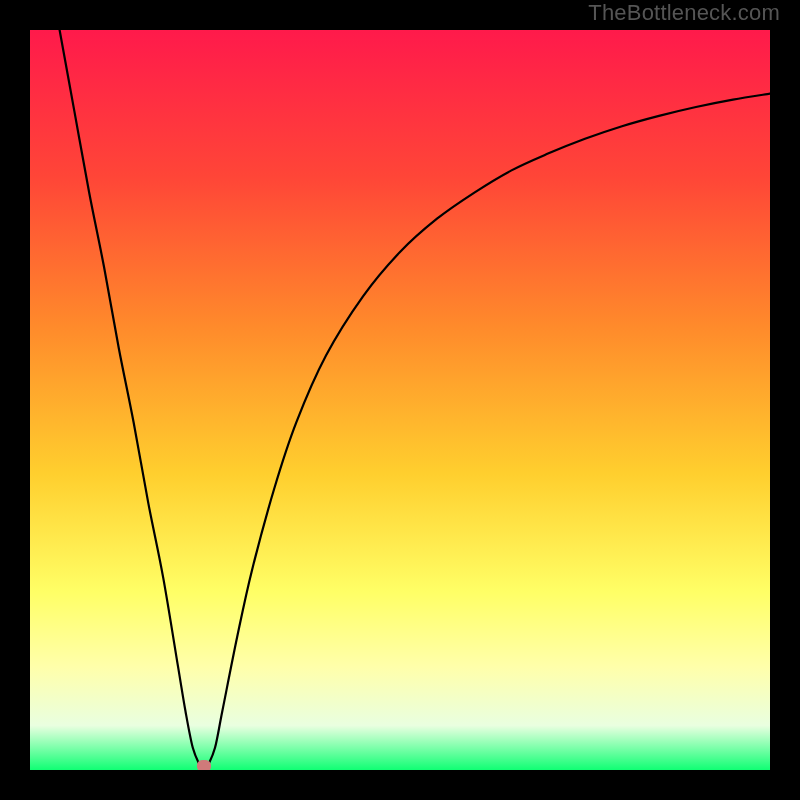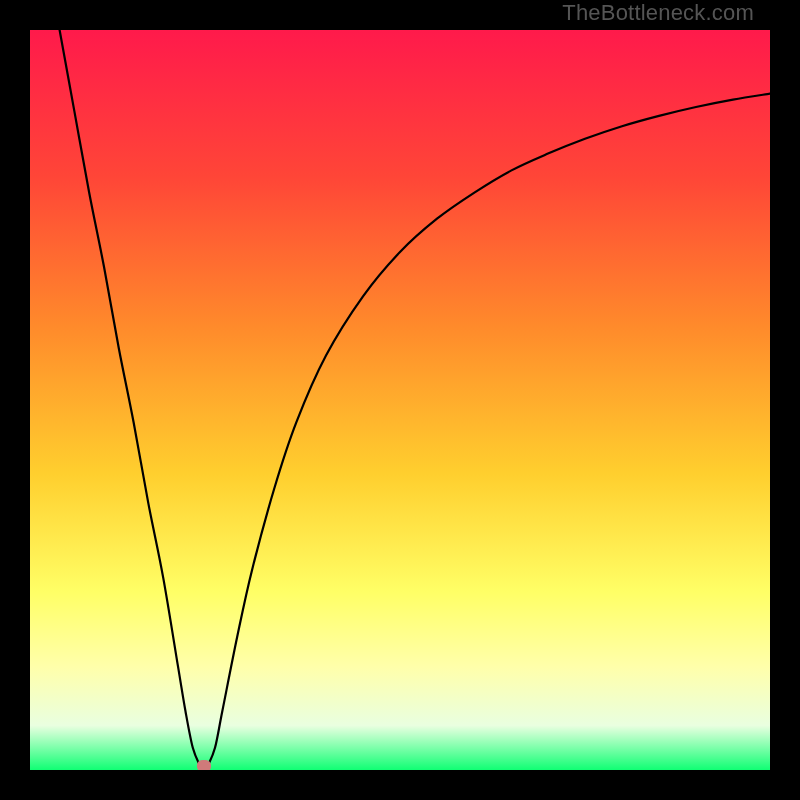--- a/index.html
+++ b/index.html
@@ -26,21 +26,21 @@
     height: 740px;
     overflow: hidden;
   }
   .gradient-bg {
     position: absolute;
     left: 0; top: 0; right: 0; bottom: 0;
   }
   .watermark {
     position: absolute;
     top: 0;
-    right: 46px;
+    right: 20px;
     color: #555;
     font-family: Arial, Helvetica, sans-serif;
     font-size: 22px;
     font-weight: 500;
     letter-spacing: 0.2px;
     user-select: none;
   }
   svg {
     position: absolute;
     left: 0;

